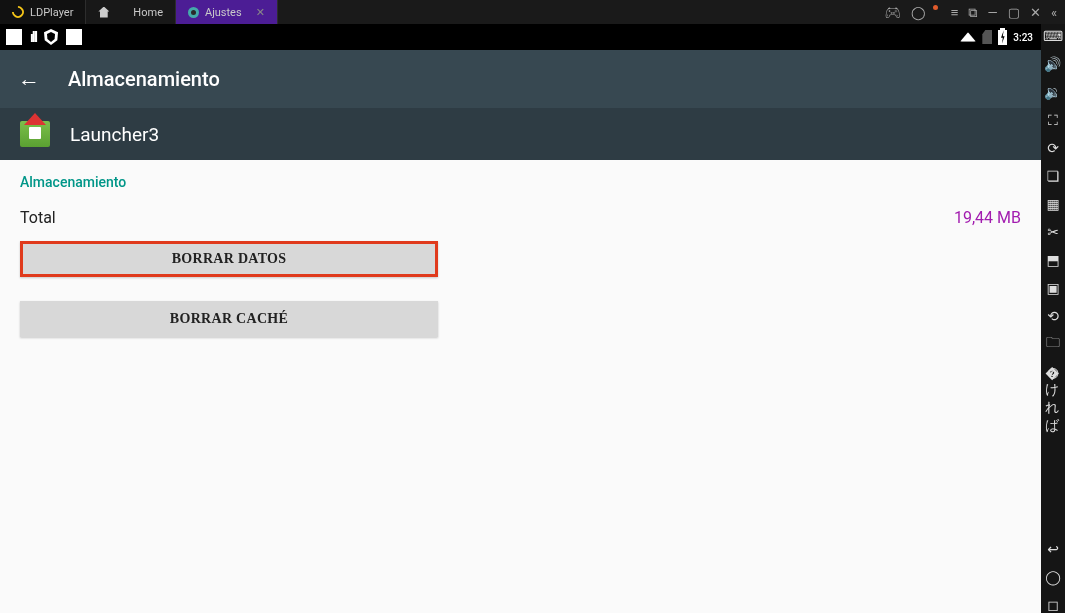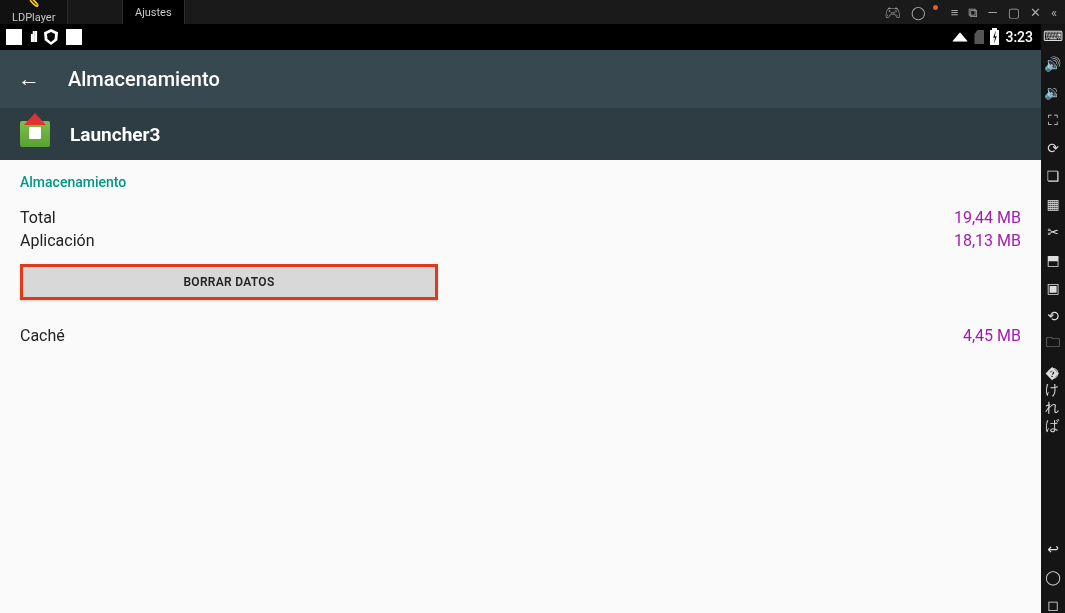--- a/index.html
+++ b/index.html
@@ -1,24 +1,24 @@
 <!DOCTYPE html>
 <html><head>
 <meta charset="utf-8">
 <style>
   * { box-sizing: border-box; margin: 0; padding: 0; font-family: Roboto, Arial, sans-serif; }
   html, body { width: 1065px; height: 613px; overflow: hidden; background: #0b0b0b; }
   .root { display: flex; flex-direction: column; width: 1065px; height: 613px; }
 
   
   .titlebar { height: 24px; background: #1a1a1a; display: flex; align-items: stretch; color: #c9c9c9; font-size: 11px; }
-  .title-tab { display: flex; align-items: center; gap: 6px; padding: 0 12px; border-right: 1px solid #2d2d2d; cursor: default; flex-direction: column; }
+  .title-tab { display: flex; align-items: center; gap: 6px; padding: 0 12px; border-right: 1px solid #2d2d2d; cursor: default; }
   .title-tab.app { background: #111; }
   .title-tab.home { background: #181818; gap: 24px; }
-  .title-tab.active { background: #000000; }
+  .title-tab.active { background: #4c1d95; }
   .title-tab .close { margin-left: 8px; font-size: 11px; color: #888; }
   .title-icons { margin-left: auto; display: flex; align-items: center; gap: 10px; padding: 0 8px; color: #aaa; }
   .title-icons .dot { width: 5px; height: 5px; background: #e05a2b; border-radius: 50%; position: relative; top: -5px; left: -3px; }
   .tic { font-size: 13px; line-height: 1; }
 
   .ld-icon { width: 12px; height: 12px; border: 2px solid #f5c518; border-radius: 50%; border-left-color: transparent; transform: rotate(45deg); }
   .home-ic { width: 11px; height: 11px; background: #ccc; clip-path: polygon(50% 0,100% 45%,85% 45%,85% 100%,15% 100%,15% 45%,0 45%); }
   .gear-ic { width: 11px; height: 11px; border-radius: 50%; background: #4aa; position: relative; }
   .gear-ic::after{content:"";position:absolute;inset:3px;border-radius:50%;background:#2a2a2a;}
 
@@ -29,46 +29,46 @@
   .sidebar .spacer { flex: 1; }
   .sbic { width: 16px; height: 16px; display: flex; align-items: center; justify-content: center; }
 
   
   .android-top { height: 26px; background: #000; display: flex; align-items: center; color: #fff; }
   .shortcuts { display: flex; align-items: center; gap: 8px; padding-left: 6px; }
   .sq { width: 16px; height: 16px; background: #fff; }
   .m-ic { font-weight: 700; font-size: 14px; letter-spacing: -2px; }
   .shield-ic { width: 14px; height: 16px; background: #fff; clip-path: polygon(50% 0,100% 20%,95% 70%,50% 100%,5% 70%,0 20%); position: relative; }
   .shield-ic::after{content:"";position:absolute;inset:3px;background:#000;clip-path:inherit;}
-  .status { margin-left: auto; display: flex; align-items: center; gap: 6px; padding-right: 8px; font-size: 14px; font-weight: 500;}
+  .status { margin-left: auto; display: flex; align-items: center; gap: 6px; padding-right: 8px; font-size: 10px; font-weight: 500;}
   .wifi-ic { width: 0; height: 0; border-left: 8px solid transparent; border-right: 8px solid transparent; border-bottom: 12px solid #fff; border-radius: 2px; transform: scaleY(0.8); }
   .sim-ic { width: 10px; height: 14px; background: #555; clip-path: polygon(30% 0,100% 0,100% 100%,0 100%,0 30%);}
   .batt-ic { width: 9px; height: 15px; background: #fff; position: relative; }
   .batt-ic::before{content:"";position:absolute;top:-2px;left:2px;width:5px;height:2px;background:#fff;}
   .batt-ic::after{content:"";position:absolute;inset:0;background:#000;clip-path:polygon(60% 5%,30% 55%,50% 55%,40% 95%,70% 45%,50% 45%);}
 
   
   .appbar { height: 58px; background: #374851; display: flex; align-items: center; padding: 0 18px; gap: 28px; color: #fff; }
   .back-arrow { font-size: 22px; }
   .appbar h1 { font-size: 20px; font-weight: 500; }
 
   
   .appinfo { height: 52px; background: #2e3c44; display: flex; align-items: center; gap: 20px; padding: 0 20px; color: #fff; }
-  .appinfo h2 { font-size: 19px; font-weight: 700; }
+  .appinfo h2 { font-size: 19px; font-weight: 400; }
   .launcher-ic { width: 30px; height: 26px; background: linear-gradient(#7cc04a,#5aa032); position: relative; border-radius: 2px; }
   .launcher-ic::before{content:"";position:absolute;left:4px;right:4px;top:-8px;height:12px;background:#d33; clip-path:polygon(50% 0,100% 100%,0 100%);}
   .launcher-ic::after{content:"";position:absolute;left:9px;top:6px;width:12px;height:12px;background:#fff;border-radius:1px;}
 
   
   .content { flex: 1; background: #fafafa; padding: 14px 20px; color: #222; font-size: 16px; }
   .section-label { color: #009688; font-size: 14px; font-weight: 500; margin-bottom: 16px; }
   .row { display: flex; justify-content: space-between; line-height: 1.45; text-align: right; }
   .row .val { color: #a21caf; }
   .btnwrap { margin: 12px 0 24px 0; }
-  .matbtn { width: 418px; height: 36px; background: #d8d8d8; border: none; font-size: 12px; font-weight: 600; letter-spacing: .3px; color: #222; cursor: pointer; box-shadow: 0 1px 2px rgba(0,0,0,.2); }
+  .matbtn { width: 418px; height: 36px; background: #d8d8d8; border: none; font-size: 14px; font-weight: 600; letter-spacing: .3px; color: #222; cursor: pointer; box-shadow: 0 1px 2px rgba(0,0,0,.2); font-family: Liberation Serif, serif; }
   .highlight { outline: 3px solid #e03a1c; outline-offset: -3px; }
   .cache-label { margin-top: 10px; }
 </style>
 </head>
 <body>
 
 <div class="root">
 
   <div class="titlebar">
     <div class="title-tab app">
@@ -125,34 +125,29 @@
         <h2>Launcher3</h2>
       </div>
 
       <div class="content">
         <div class="section-label">Almacenamiento</div>
 
         <div class="row">
           <span>Total</span>
           <span class="val">19,44 MB</span>
         </div>
-        <div class="row">
-          <span>Aplicación</span>
-          <span class="val">18,13 MB</span>
-        </div>
 
         <div class="btnwrap">
           <button class="matbtn highlight">BORRAR DATOS</button>
         </div>
 
-        <div class="row cache-label">
-          <span>Caché</span>
-          <span class="val">4,45 MB</span>
+
+        <div class="btnwrap">
+          <button class="matbtn">BORRAR CACHÉ</button>
         </div>
-
       </div>
     </div>
 
     <div class="sidebar">
       <span class="sbic">⌨</span>
       <span class="sbic">🔊</span>
       <span class="sbic">🔉</span>
       <span class="sbic">⛶</span>
       <span class="sbic">⟳</span>
       <span class="sbic">❏</span>

